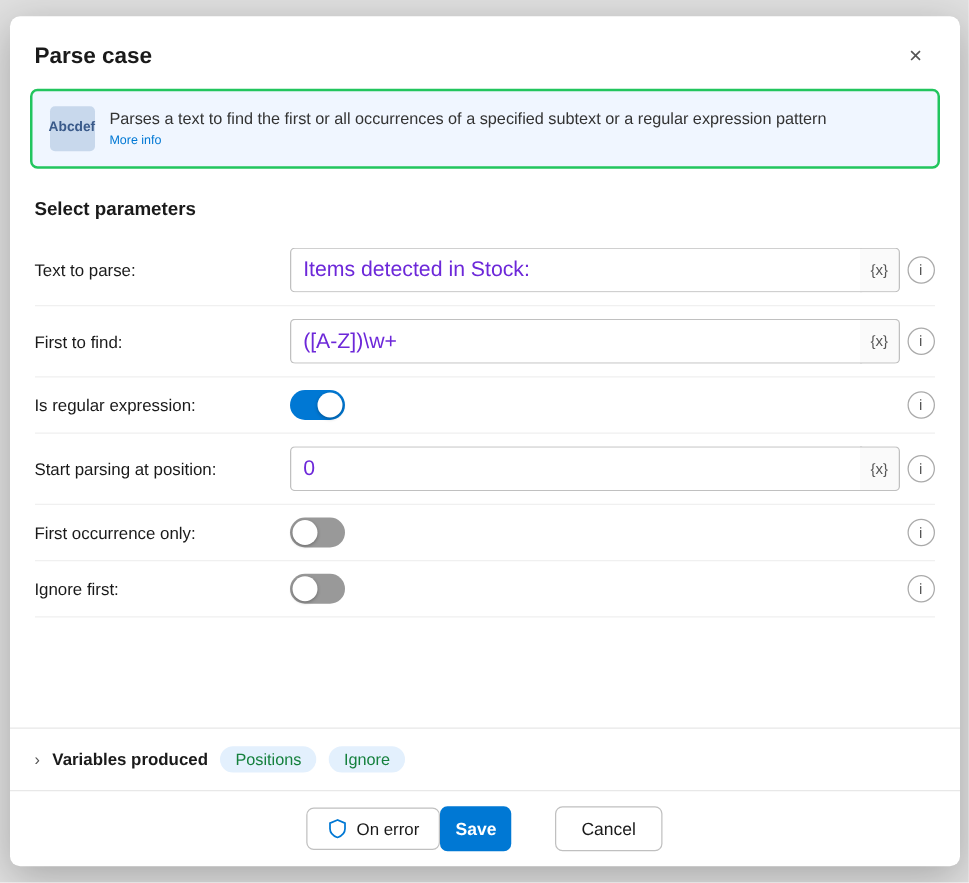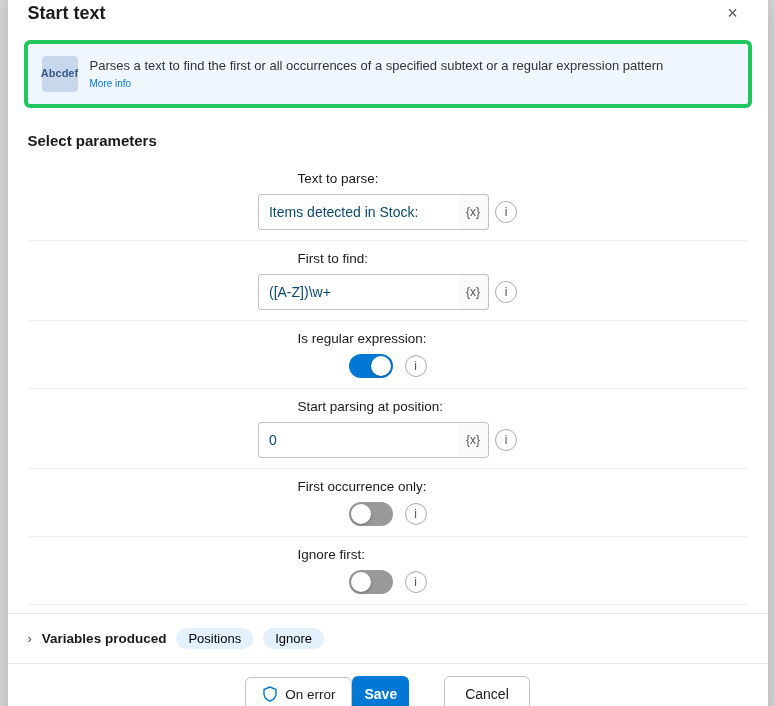--- a/index.html
+++ b/index.html
@@ -43,21 +43,21 @@
       color: #555;
       width: 30px;
       height: 30px;
       display: flex;
       align-items: center;
       justify-content: center;
       border-radius: 4px;
     }
     .info-banner {
       background: #f0f6ff;
-      border: 4px solid #22c55e;
+      border: 2px solid #22c55e;
       margin: 0 16px 8px 16px;
       border-radius: 6px;
       padding: 12px 14px;
       display: flex;
       align-items: flex-start;
       gap: 12px;
     }
     .info-icon-box {
       width: 36px;
       height: 36px;
@@ -93,42 +93,41 @@
     }
     .params-area {
       padding: 4px 20px;
       flex: 1;
     }
     .param-row {
       display: flex;
       align-items: center;
       padding: 10px 0;
       border-bottom: 1px solid #f0f0f0;
-      gap: 8px;
-      flex-direction: column;
+      gap: 24px;
     }
     .param-label {
       font-size: 13.5px;
       color: #1a1a1a;
       width: 180px;
       flex-shrink: 0;
     }
     .param-control {
       flex: 1;
       display: flex;
       align-items: center;
       gap: 6px;
     }
     .text-input {
       flex: 1;
       border: 1.5px solid #c0c0c0;
       border-radius: 4px;
       padding: 7px 10px;
-      font-size: 14px;
-      color: #0c4a6e;
+      font-size: 17px;
+      color: #6d28d9;
       background: #fff;
       outline: none;
       font-family: 'Segoe UI', Arial, sans-serif;
     }
     .var-badge {
       border: 1.5px solid #c0c0c0;
       border-left: none;
       border-radius: 0 4px 4px 0;
       padding: 6px 8px;
       font-size: 12px;
@@ -202,21 +201,21 @@
       color: #555;
       cursor: pointer;
     }
     .variables-label {
       font-size: 13.5px;
       font-weight: 600;
       color: #1a1a1a;
     }
     .var-chip {
       background: #e3f0fd;
-      color: #000000;
+      color: #15803d;
       border-radius: 12px;
       padding: 3px 12px;
       font-size: 13px;
       font-weight: 500;
     }
     .dialog-footer {
       display: flex;
       align-items: center;
       justify-content: center;
       padding: 12px 20px;
@@ -258,21 +257,21 @@
       cursor: pointer;
       margin-left: 25px;
     }
   </style>
 </head>
 <body>
 
 <div class="dialog">
 
   <div class="dialog-header">
-    <span class="dialog-title">Start text</span>
+    <span class="dialog-title">Parse case</span>
     <button class="close-btn">×</button>
   </div>
 
   <div class="info-banner">
     <div class="info-icon-box">
       <span>Abc</span>
         <br>
       <span>def</span>
     </div>
     <div>

